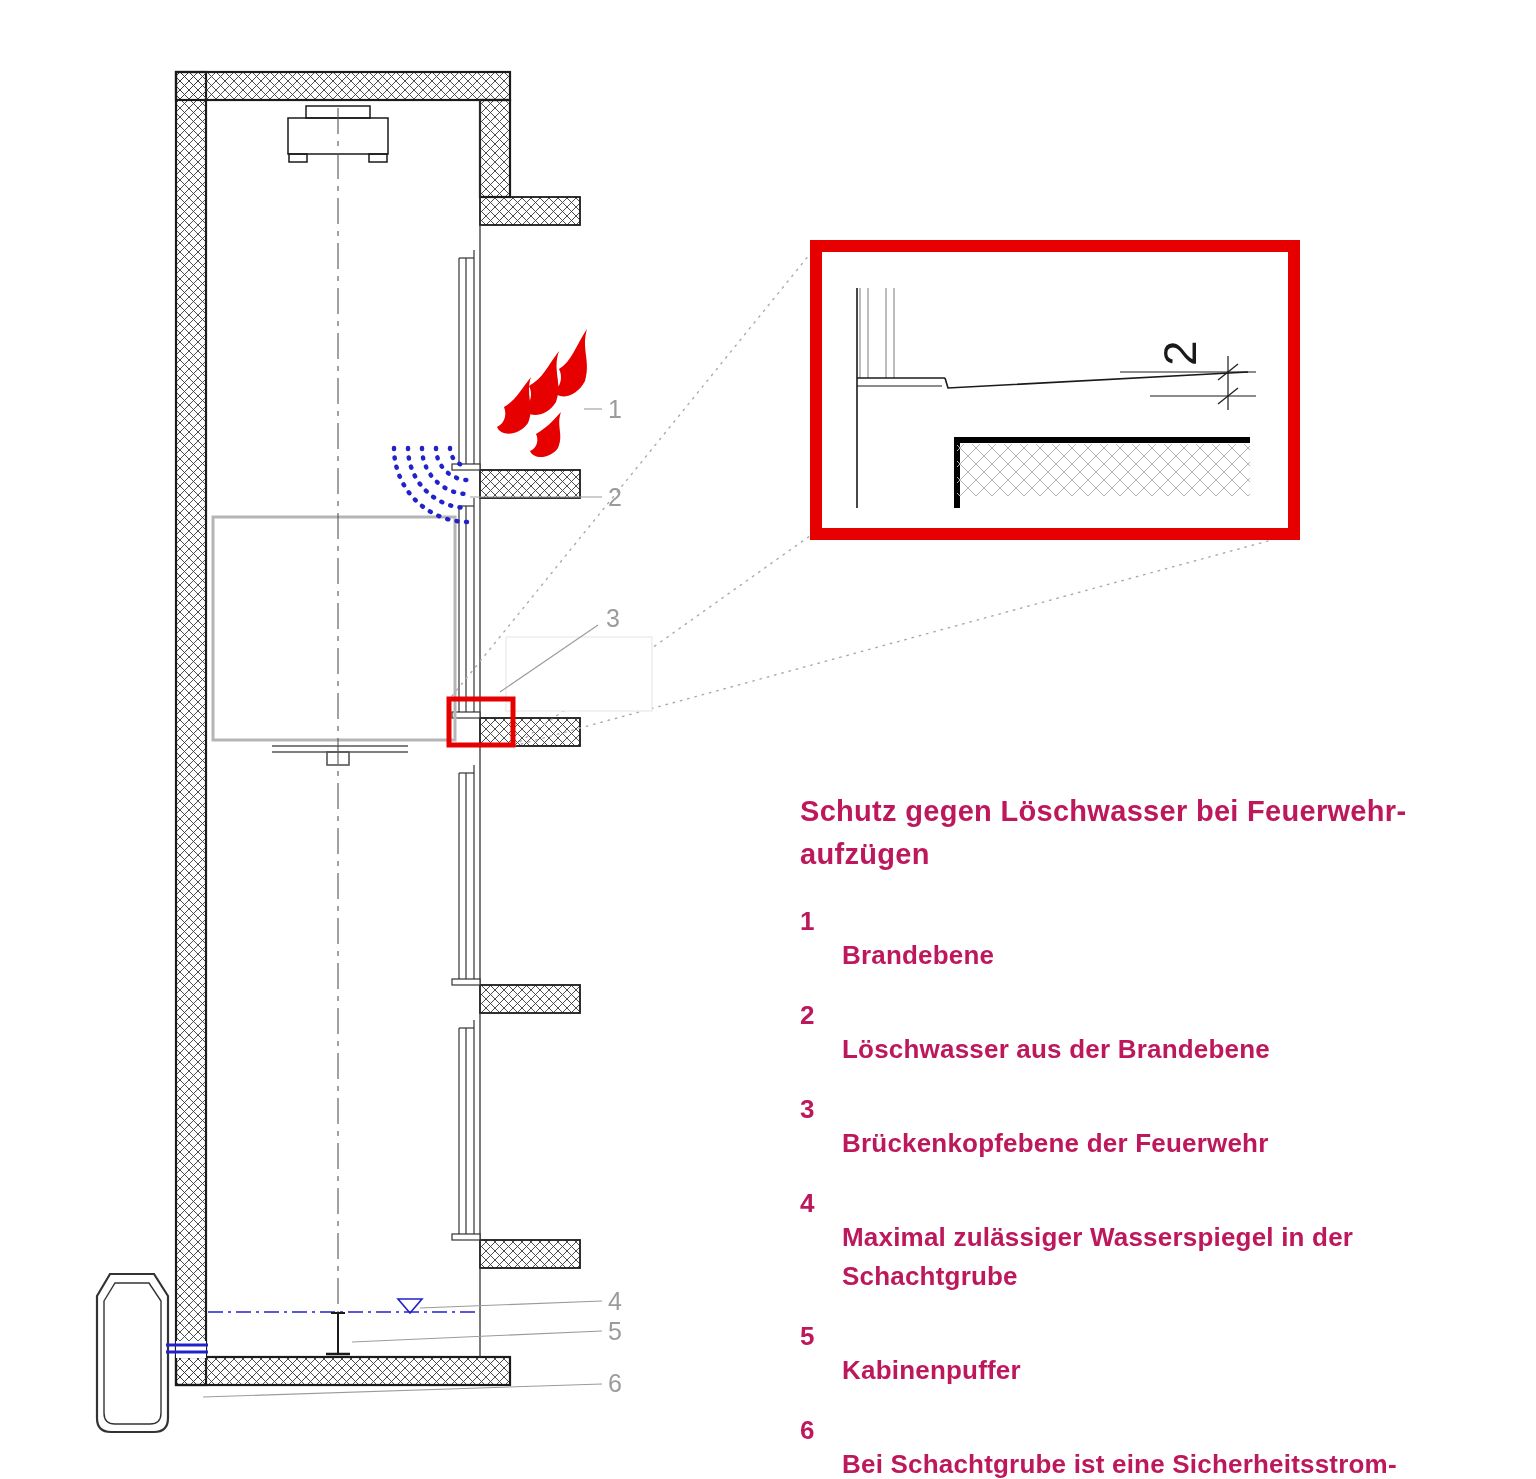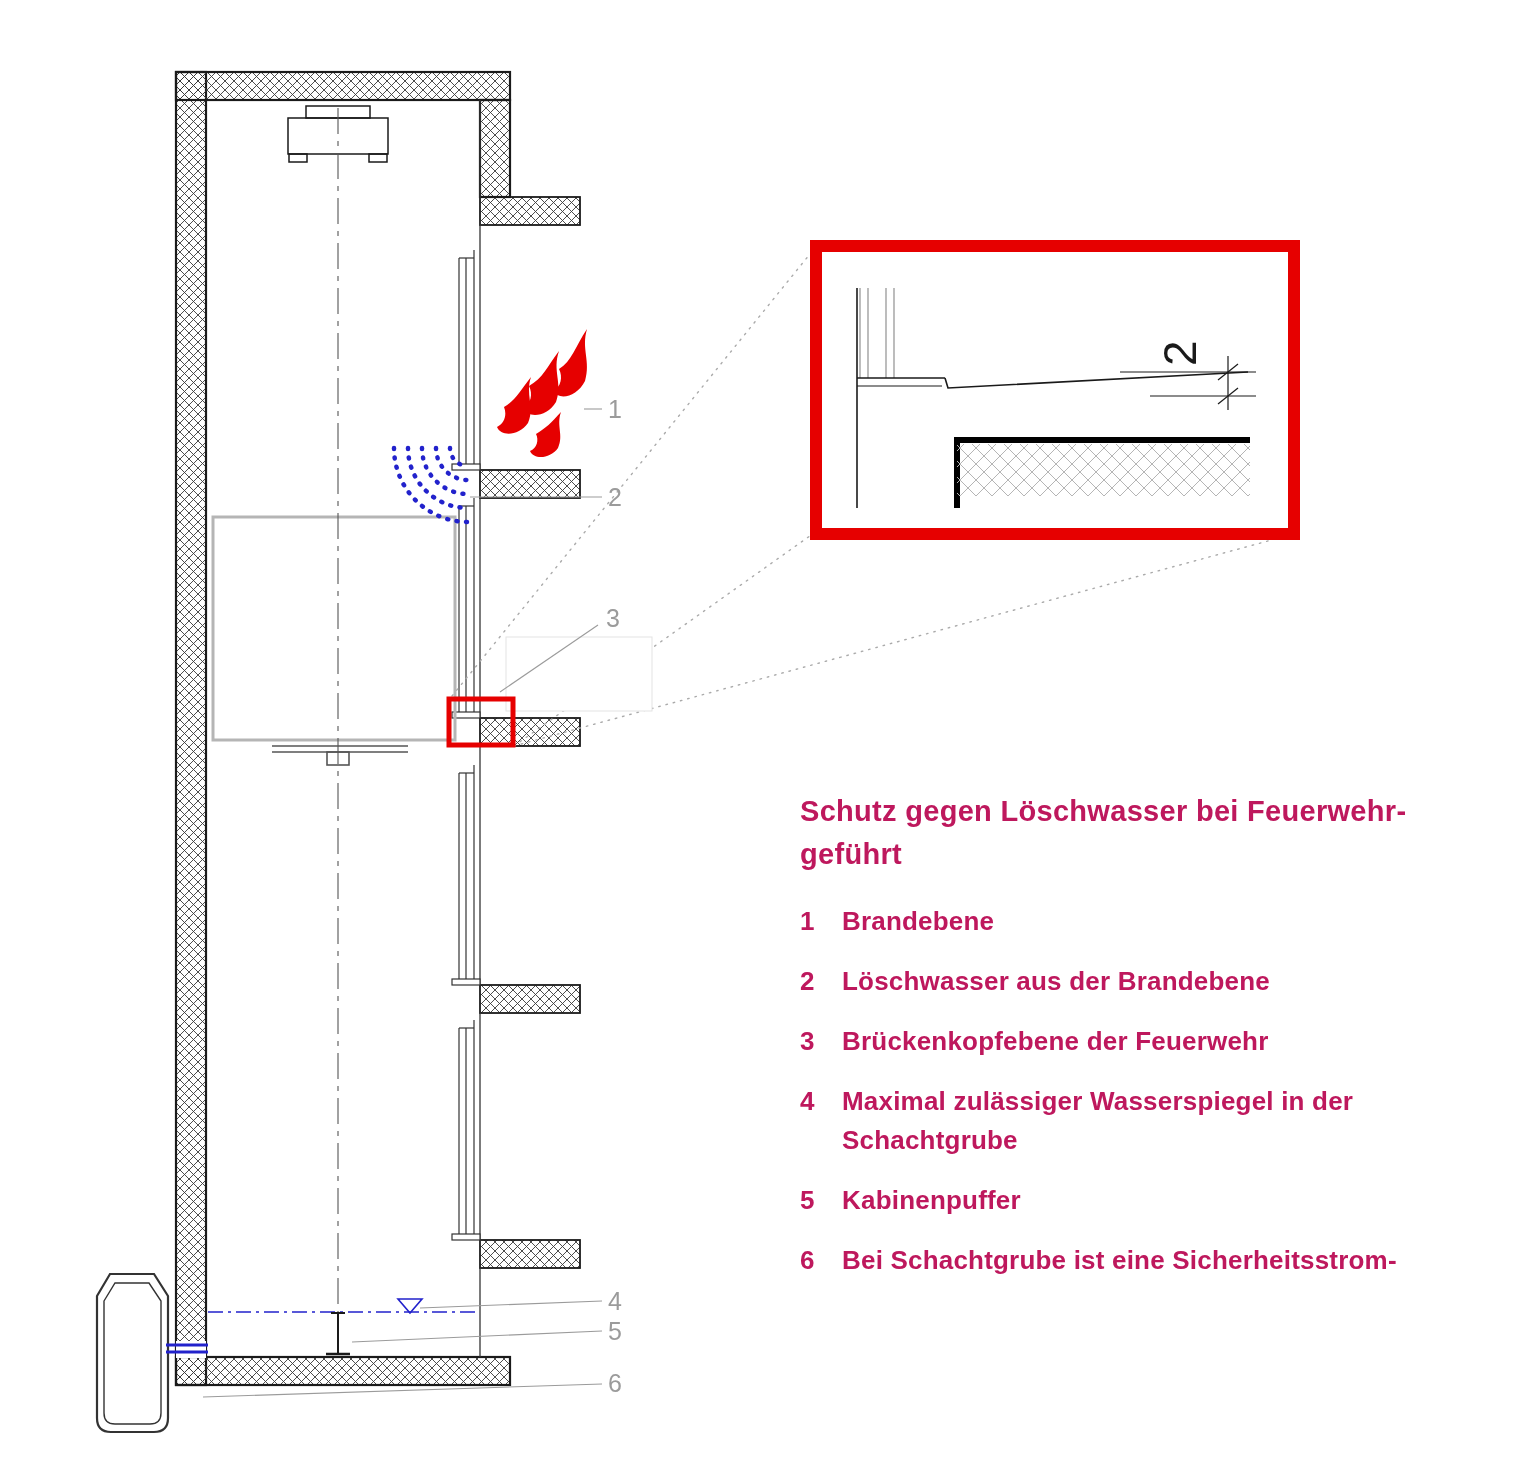--- a/index.html
+++ b/index.html
@@ -27,21 +27,21 @@
     margin-bottom:26px;
   }
   .legend .item{
     display:flex;
     font-size:26px;
     line-height:39px;
     margin-bottom:21px;
     letter-spacing:0.2px;
   }
   .legend .item .num{flex:0 0 42px;}
-  .legend .item .txt{flex:1;}
+  .legend .item .txt{flex:1;margin-top:34px;}
 </style>
 </head>
 <body>
 
 <div class="canvas">
 
   <svg class="drawing-svg" width="1536" height="1479" viewBox="0 0 1536 1479">
     <defs>
       <pattern id="xh" patternUnits="userSpaceOnUse" width="9" height="9">
         <path d="M0,0 L9,9 M9,0 L0,9" stroke="#3a3a3a" stroke-width="0.9"></path>
@@ -200,21 +200,21 @@
         </g>
         <text x="1196" y="366" transform="rotate(-90 1196 366)" font-size="46" font-family="&quot;Liberation Sans&quot;, sans-serif" fill="#1a1a1a" stroke="none">2</text>
       </g>
       <rect x="816" y="246" width="478" height="288" fill="none" stroke="#e60000" stroke-width="12"></rect>
     </g>
   </svg>
 
   <div class="legend">
     <div class="title">
       <div>Schutz gegen Löschwasser bei Feuerwehr-</div>
-      <div>geführt</div>
+      <div>aufzügen</div>
     </div>
 
     <div class="item">
       <span class="num">1</span>
       <span class="txt">
         <div>Brandebene</div>
       </span>
     </div>
 
     <div class="item">

